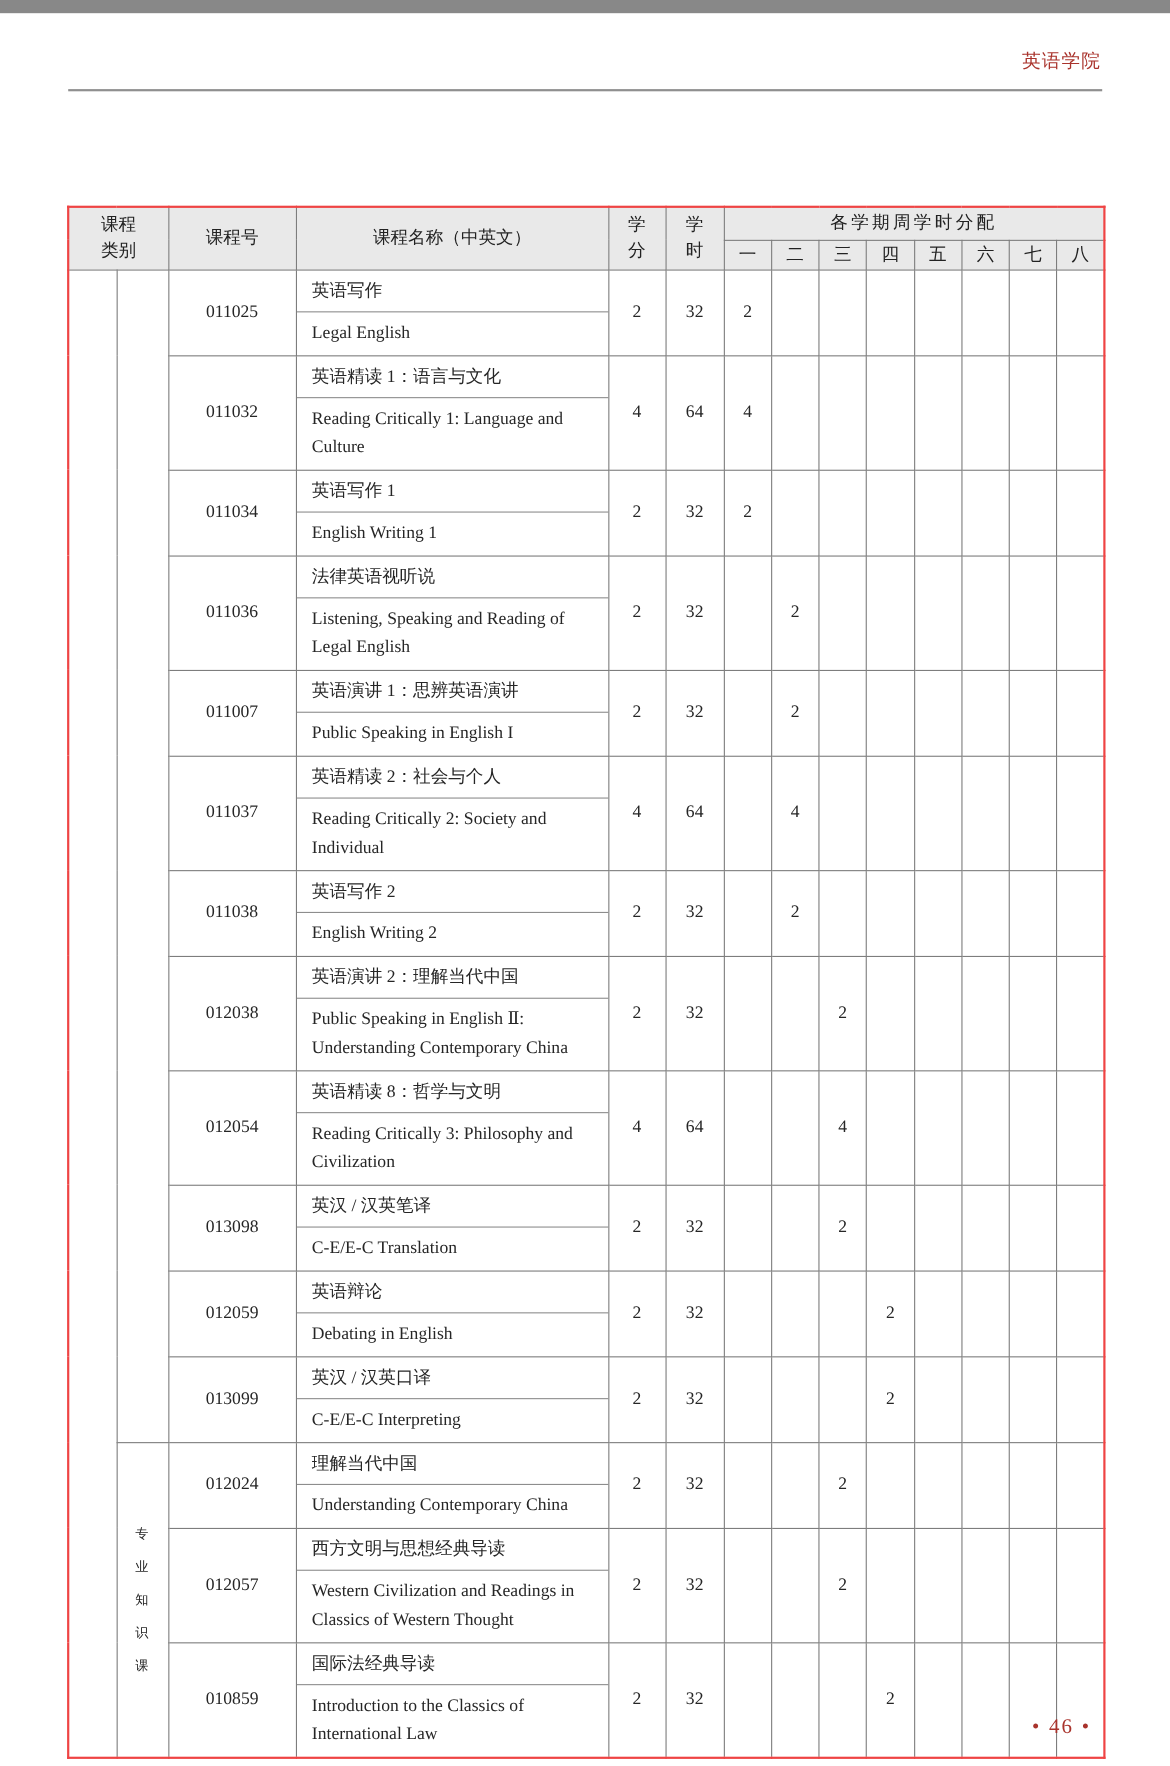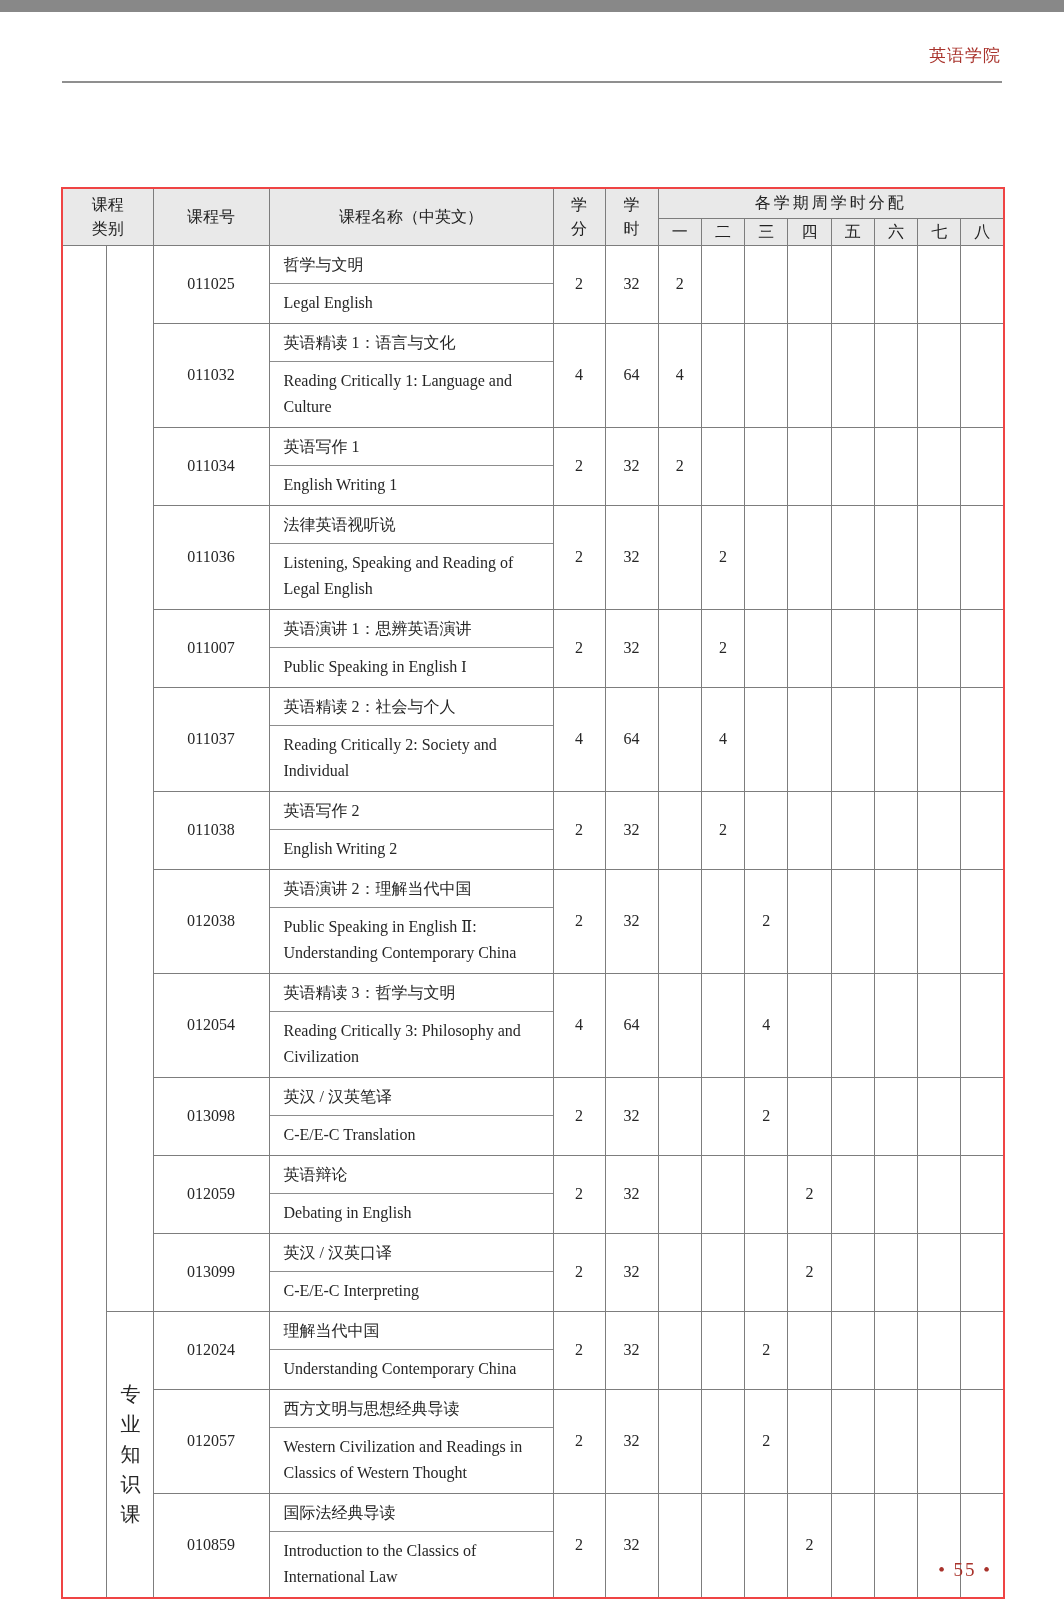--- a/index.html
+++ b/index.html
@@ -68,22 +68,22 @@
   }
   .doc-table thead tr.h1 { height: 30px; }
   .doc-table thead tr.h2 { height: 27px; }
   th.sem-group { letter-spacing: 3px; }
   .cat-cell { text-align: center; background: #fff; }
   .vertical-label {
     width: 1.1em;
     margin: 0 auto;
     word-break: break-all;
     line-height: 30px;
-    font-size: 20px;
-    text-align: right;
+    font-size: 12px;
+    text-align: left;
   }
   .num-cell {
     text-align: center;
     font-size: 16px;
     line-height: 20px;
   }
   .name-cell { vertical-align: top; }
   .name-cn {
     font-size: 16px;
     line-height: 22px;
@@ -157,21 +157,21 @@
         <th>七</th>
         <th>八</th>
       </tr>
     </thead>
     <tbody>
         <tr>
           <td class="cat-cell" rowspan="15"></td>
           <td class="cat-cell" rowspan="12"></td>
           <td class="num-cell code-cell">011025</td>
           <td class="name-cell">
-            <div class="name-cn">哲学与文明</div>
+            <div class="name-cn">英语写作</div>
             <div class="name-en">Legal English</div>
           </td>
           <td class="num-cell">2</td>
           <td class="num-cell">32</td>
           <td class="num-cell sem-cell">2</td>
           <td class="num-cell sem-cell"></td>
           <td class="num-cell sem-cell"></td>
           <td class="num-cell sem-cell"></td>
           <td class="num-cell sem-cell"></td>
           <td class="num-cell sem-cell"></td>
@@ -293,21 +293,21 @@
           <td class="num-cell sem-cell">2</td>
           <td class="num-cell sem-cell"></td>
           <td class="num-cell sem-cell"></td>
           <td class="num-cell sem-cell"></td>
           <td class="num-cell sem-cell"></td>
           <td class="num-cell sem-cell"></td>
         </tr>
         <tr>
           <td class="num-cell code-cell">012054</td>
           <td class="name-cell">
-            <div class="name-cn">英语精读 3：哲学与文明</div>
+            <div class="name-cn">英语精读 8：哲学与文明</div>
             <div class="name-en">Reading Critically 3: Philosophy and Civilization</div>
           </td>
           <td class="num-cell">4</td>
           <td class="num-cell">64</td>
           <td class="num-cell sem-cell"></td>
           <td class="num-cell sem-cell"></td>
           <td class="num-cell sem-cell">4</td>
           <td class="num-cell sem-cell"></td>
           <td class="num-cell sem-cell"></td>
           <td class="num-cell sem-cell"></td>
@@ -415,15 +415,15 @@
           <td class="num-cell sem-cell"></td>
           <td class="num-cell sem-cell">2</td>
           <td class="num-cell sem-cell"></td>
           <td class="num-cell sem-cell"></td>
           <td class="num-cell sem-cell"></td>
           <td class="num-cell sem-cell"></td>
         </tr>
       </tbody>
   </table>
 
-  <div class="page-number">• 55 •</div>
+  <div class="page-number">• 46 •</div>
 
 </div>
 
 </body></html>

